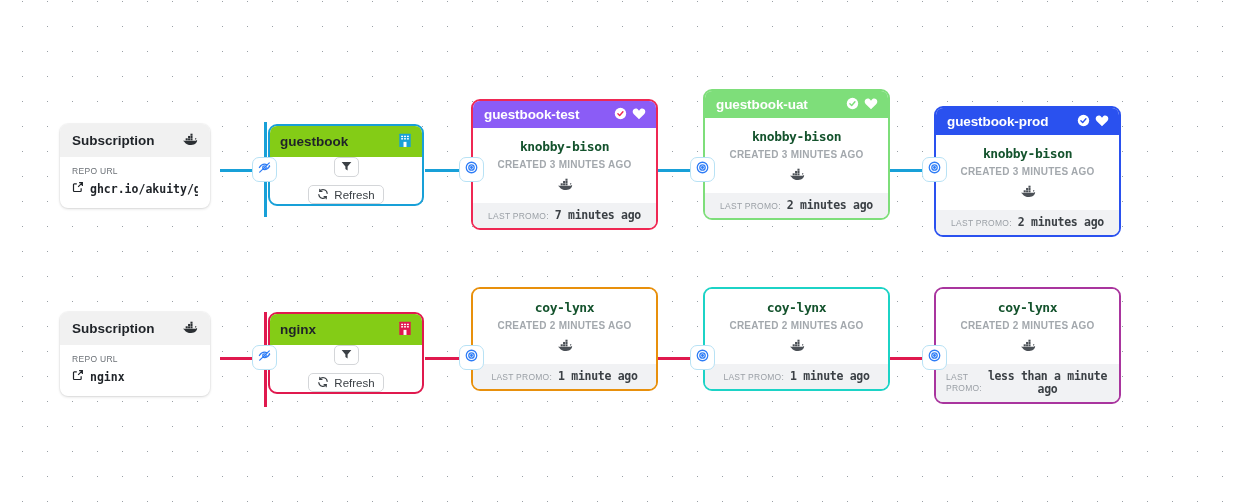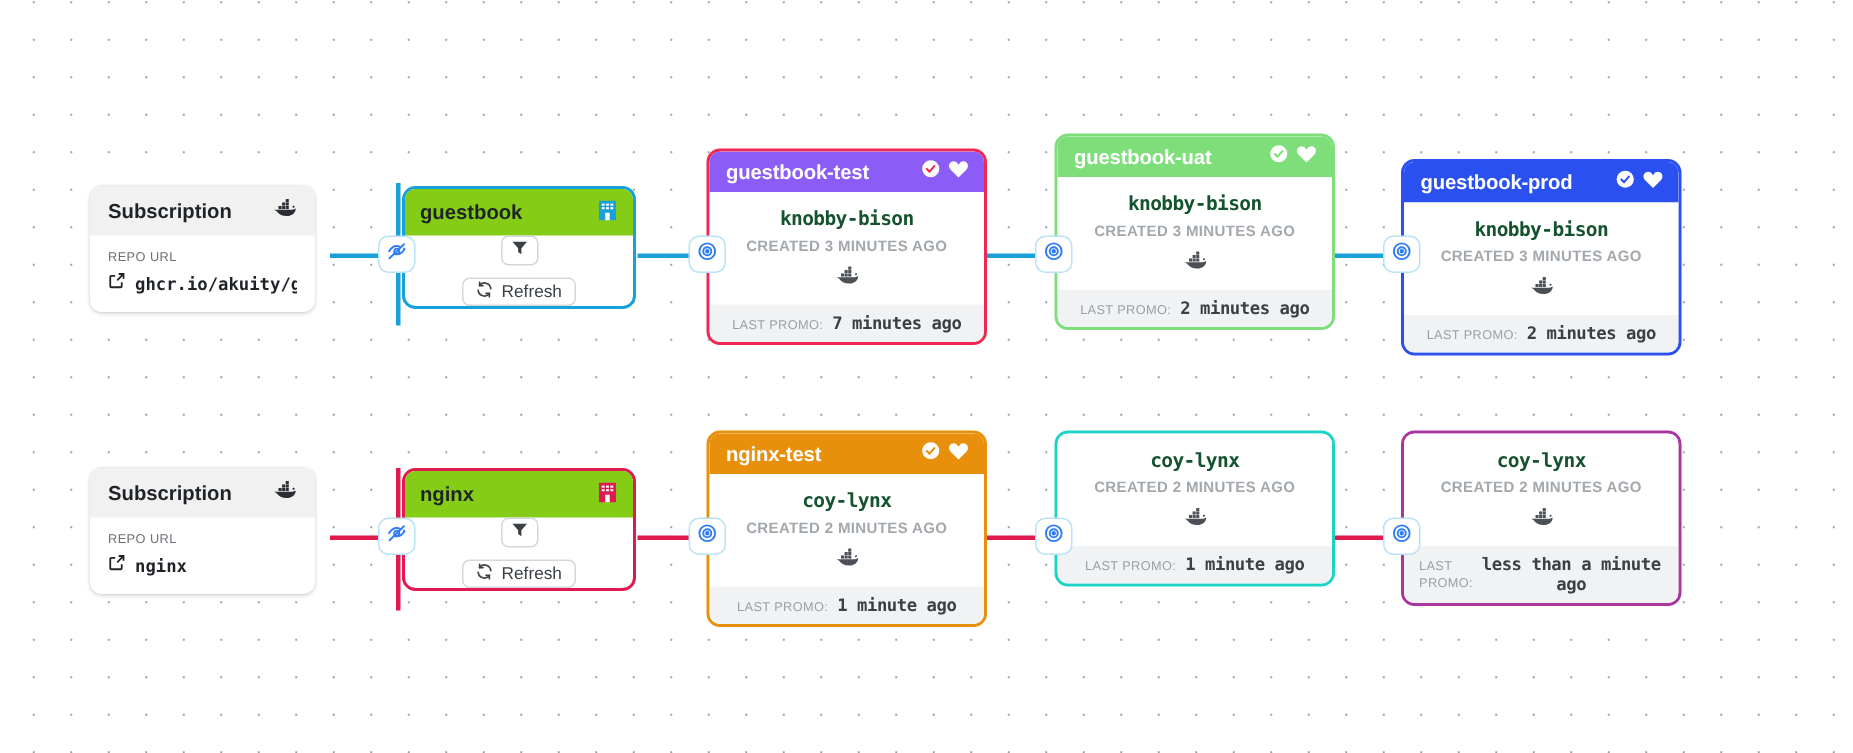--- a/index.html
+++ b/index.html
@@ -558,36 +558,20 @@
     <span>
       <svg width="15" height="15" viewBox="0 0 20 20" fill="none" stroke="#2f7df6" stroke-width="1.7">
         <circle cx="10" cy="10" r="7"></circle>
           <circle cx="10" cy="10" r="3.6"></circle>
           <circle cx="10" cy="10" r="1.1" fill="#2f7df6"></circle>
       </svg>
     </span>
   </div>
 
   <div class="stage" style="left:471px; top:287px; border-color:#e8900c;">
-    <div class="stage-head" style="background:#e8900c;">
-      <span class="stage-name">nginx-test</span>
-      <span class="stage-head-icons">
-        <span>
-          <svg width="13" height="13" viewBox="0 0 16 16">
-              <circle cx="8" cy="8" r="7" fill="#fff"></circle>
-            <path d="M4.8 8.2 7 10.4l4-4.6" fill="none" stroke="#e8900c" stroke-width="1.7" stroke-linecap="round" stroke-linejoin="round"></path>
-            </svg>
-        </span>
-        <span>
-          <svg width="14" height="13" viewBox="0 0 16 15" fill="#ffffff">
-              <path d="M8 14.2 1.8 8C.2 6.4.4 3.6 2.3 2.3c1.6-1.1 3.8-.6 4.8.9L8 4.4l.9-1.2c1-1.5 3.2-2 4.8-.9 1.9 1.3 2.1 4.1.5 5.7z"></path>
-            </svg>
-        </span>
-      </span>
-    </div>
     <div class="stage-body">
       <div class="freight-name">coy-lynx</div>
       <div class="freight-created">CREATED 2 MINUTES AGO</div>
       <div class="freight-icon">
         <svg width="16" height="13" viewBox="0 0 24 18">
             <g fill="#4b5056">
           <rect x="5.5" y="7.2" width="3.1" height="3.1"></rect>
               <rect x="9.1" y="7.2" width="3.1" height="3.1"></rect>
           <rect x="12.7" y="7.2" width="3.1" height="3.1"></rect>
               <rect x="9.1" y="3.7" width="3.1" height="3.1"></rect>

